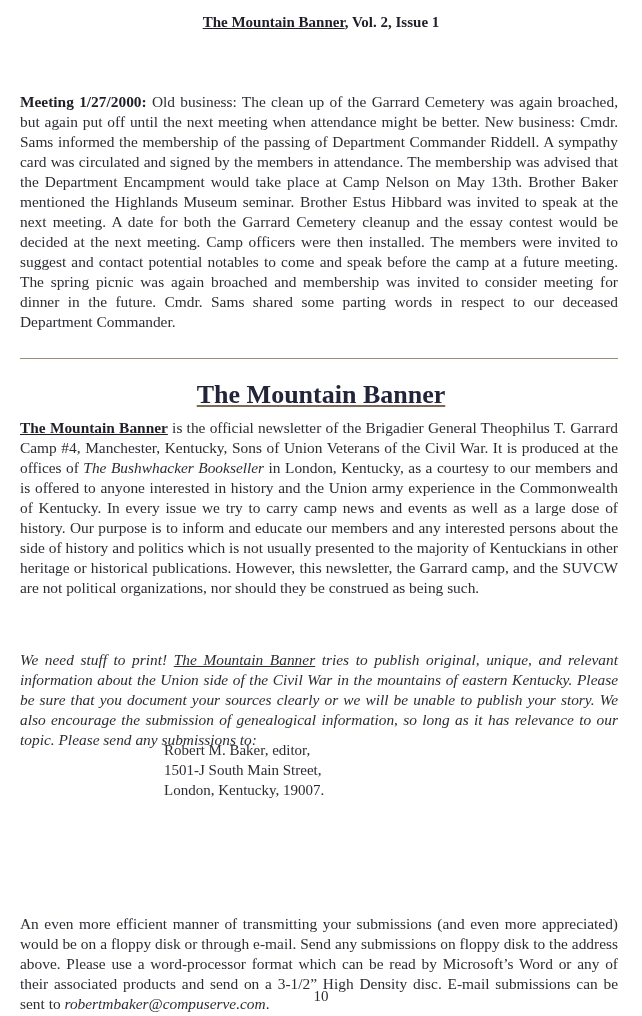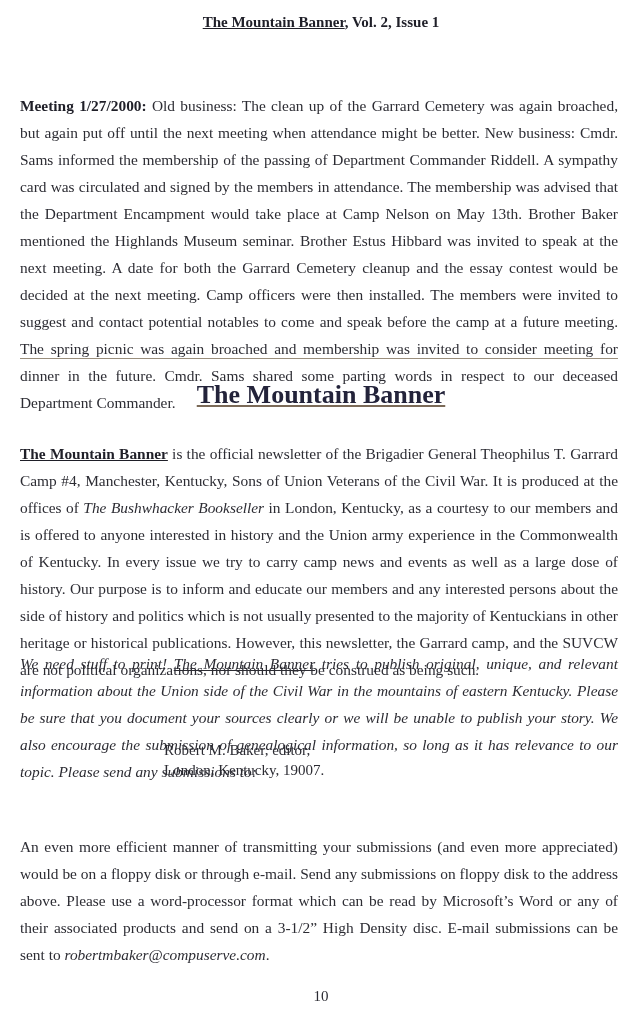--- a/index.html
+++ b/index.html
@@ -9,43 +9,43 @@
     color: #2a2a30;
   }
   .page { position: absolute; left: 0; top: 0; width: 642px; height: 888px; padding-left: 24px; }
   .running-head {
     position: absolute; top: 14px; left: 0; width: 642px; text-align: center;
     font-weight: bold; font-size: 15px; color: #1f1f28;
   }
   .running-head .u { text-decoration: underline; }
   .para {
     position: absolute; left: 20px; width: 598px;
-    font-size: 15.4px; line-height: 27px; text-align: justify;
+    font-size: 15.4px; line-height: 20px; text-align: justify;
     text-align-last: left;
     color: #2c2c33;
   }
   .para b { color: #1f1f28; }
   #meeting { top: 92px; }
   .divider {
     position: absolute; left: 20px; top: 358px; width: 598px; height: 0;
     border-top: 1px solid #9a8e7c;
   }
   .main-title {
     position: absolute; top: 380px; left: 0; width: 642px; text-align: center;
     font-weight: bold; font-size: 26px; color: #23233a;
   }
   .main-title span { text-decoration: underline; text-decoration-color: #7b6a58; }
-  #about { top: 440px; }
+  #about { top: 418px; }
   #needstuff { top: 650px; font-style: italic; }
   .address {
     position: absolute; left: 120px; top: 741px;
     font-size: 15px; line-height: 19.8px; color: #2c2c33; margin-left: 44px;
   }
   .address div { white-space: nowrap; }
-  #efficient { top: 833px; }
+  #efficient { top: 914px; }
   .ul { text-decoration: underline; }
   .bold-ul { font-weight: bold; text-decoration: underline; color: #1f1f28; }
   .page-number {
     position: absolute; top: 988px; left: 0; width: 642px; text-align: center;
     font-size: 15px; color: #2c2c33;
   }
 </style>
 </head>
 <body>
 
@@ -58,20 +58,21 @@
   <div class="divider"></div>
 
   <div class="main-title"><span>The Mountain Banner</span></div>
 
   <p class="para" id="about" style="margin:0"><span class="bold-ul">The Mountain Banner</span><span> is the official newsletter of the Brigadier General Theophilus T. Garrard Camp #4, Manchester, Kentucky, Sons of Union Veterans of the Civil War.  It is produced at the offices of </span><i>The Bushwhacker Bookseller</i><span> in London, Kentucky, as a courtesy to our members and is offered to anyone interested in history and the Union army experience in the Commonwealth of Kentucky.  In every issue we try to carry camp news and events as well as a large dose of history.  Our purpose is to inform and educate our members and any interested persons about the side of history and politics which is not usually presented to the majority of Kentuckians in other heritage or historical publications.  However, this newsletter, the Garrard camp, and the SUVCW are not political organizations, nor should they be construed as being such.</span></p>
 
   <p class="para" id="needstuff" style="margin:0"><span>We need stuff to print!  </span><span class="ul">The Mountain Banner</span><span> tries to publish original, unique, and relevant information about the Union side of the Civil War in the mountains of eastern Kentucky.  Please be sure that you document your sources clearly or we will be unable to publish your story.  We also encourage the submission of genealogical information, so long as it has relevance to our topic.  Please send any submissions to:</span></p>
 
   <div class="address">
     <div>Robert M. Baker, editor,</div>
+    <div>1501-J South Main Street,</div>
     <div>London, Kentucky, 19007.</div>
   </div>
 
   <p class="para" id="efficient" style="margin:0"><span>An even more efficient manner of transmitting your submissions (and even more appreciated) would be on a floppy disk or through e-mail.  Send any submissions on floppy disk to the address above.  Please use a word-processor format which can be read by Microsoft’s Word or any of their associated products and send on a 3-1/2” High Density disc.  E-mail submissions can be sent to </span><i>robertmbaker@compuserve.com</i><span>.</span></p>
 
   <div class="page-number">10</div>
 
 </div>
 
 </body></html>

